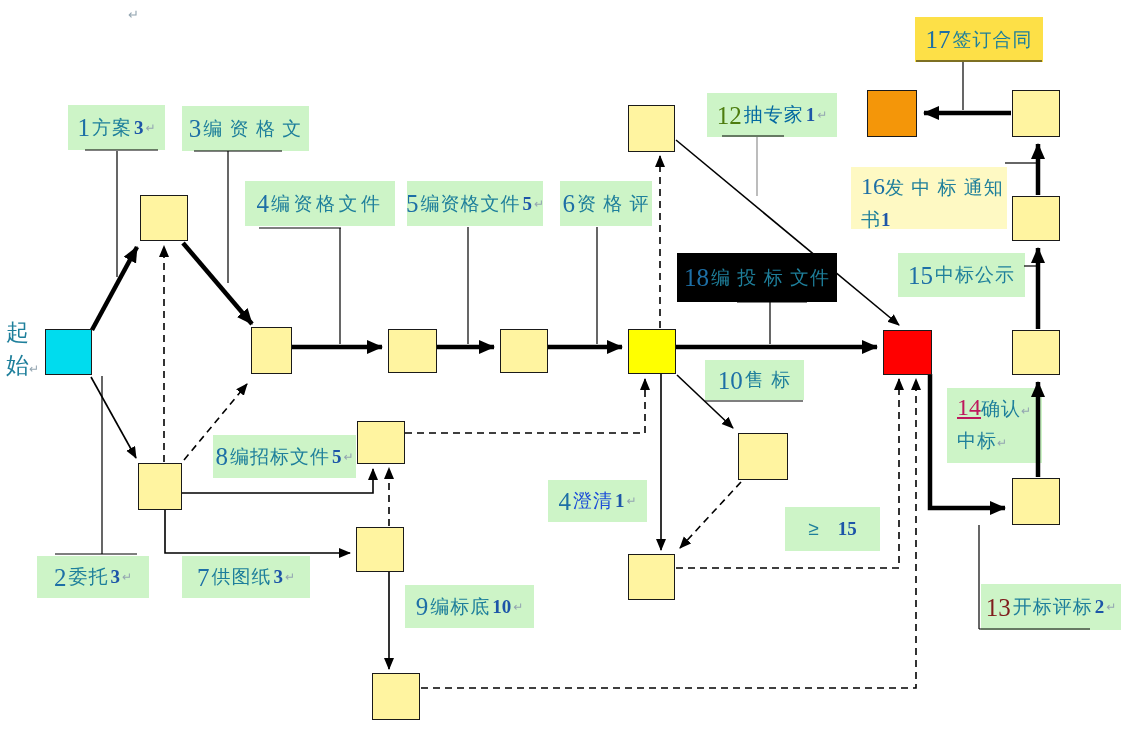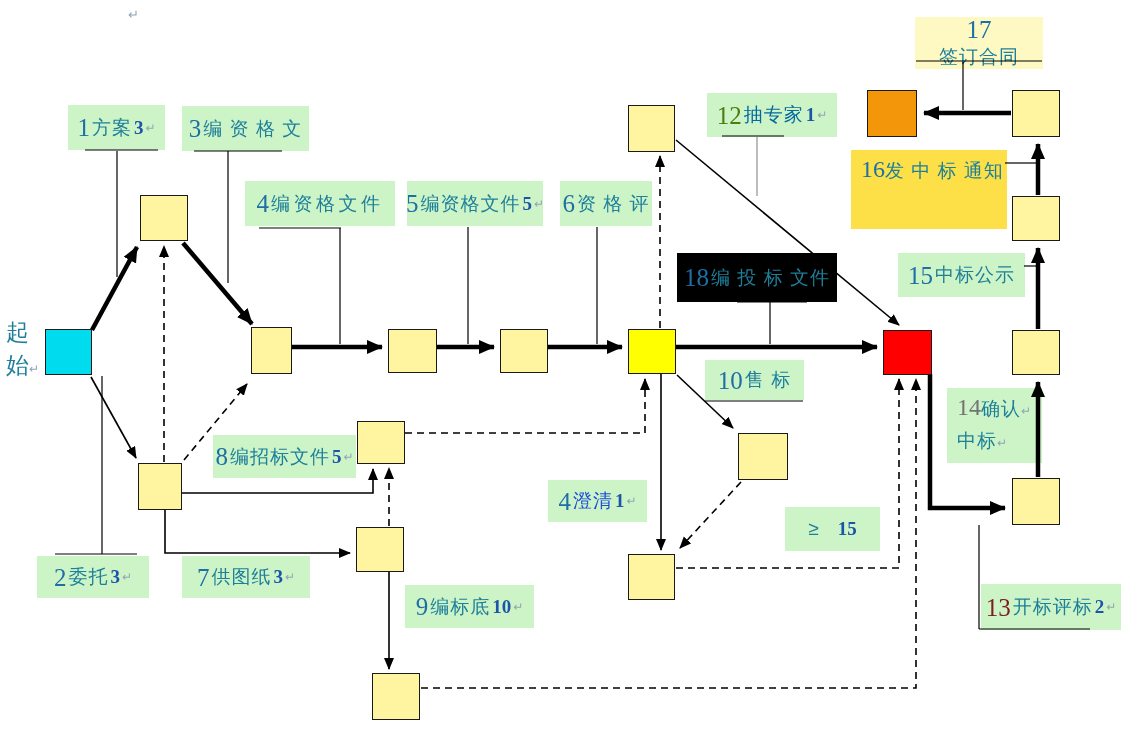--- a/index.html
+++ b/index.html
@@ -114,41 +114,42 @@
       <div class="glabel" id="label-act6" style="left: 560px; top: 181px; width: 92px; height: 45px; background: rgb(205, 244, 199);">
         <span class="lnum" style="color: rgb(29, 111, 166);">6</span>
         <span class="ltxt" style="color: rgb(30, 127, 155);">资 格 评</span>
       </div>
       <div class="glabel" id="label-act12" style="left: 707px; top: 93px; width: 130px; height: 44px; background: rgb(205, 244, 199);">
         <span class="lnum" style="color: #4d7c0f;">12</span>
         <span class="ltxt" style="color: #0369a1;">抽专家</span>
         <span class="ldur" style="color: rgb(28, 85, 168);">1</span>
         <span class="pmark" style="color: rgb(147, 165, 177);">↵</span>
       </div>
-      <div class="glabel" id="label-act17" style="left: 915px; top: 17px; width: 128px; height: 52px; background: #fef9c3; flex-direction: column;">
+      <div class="glabel" id="label-act17" style="left: 915px; top: 17px; width: 128px; height: 45px; background: #fde047;">
         <span class="lnum" style="color: rgb(29, 111, 166);">17</span>
         <span class="ltxt" style="color: rgb(30, 127, 155);">签订合同</span>
       </div>
-      <div class="glabel twoline" id="label-act16" style="left: 851px; top: 150px; width: 156px; height: 79px; background: #fde047;">
+      <div class="glabel twoline" id="label-act16" style="left: 851px; top: 167px; width: 156px; height: 62px; background: #fef9c3;">
         <div class="lline"><span class="lnum" style="color: rgb(29, 111, 166);">16</span><span class="ltxt" style="color: rgb(30, 127, 155);">发 中 标 通知</span></div>
+        <div class="lline"><span class="ltxt" style="color: rgb(30, 127, 155);">书</span><span class="ldur" style="color: rgb(28, 85, 168);">1</span></div>
       </div>
       <div class="glabel" id="label-act15" style="left: 898px; top: 253px; width: 127px; height: 44px; background: rgb(205, 244, 199);">
         <span class="lnum" style="color: rgb(29, 111, 166);">15</span>
         <span class="ltxt" style="color: rgb(30, 127, 155);">中标公示</span>
       </div>
       <div class="glabel" id="label-act18" style="left: 677px; top: 253px; width: 160px; height: 49px; background: #000000;">
         <span class="lnum" style="color: rgb(29, 111, 166);">18</span>
         <span class="ltxt" style="color: rgb(30, 127, 155);">编 投 标 文件</span>
       </div>
       <div class="glabel" id="label-act10" style="left: 705px; top: 360px; width: 99px; height: 40px; background: rgb(205, 244, 199);">
         <span class="lnum" style="color: rgb(29, 111, 166);">10</span>
         <span class="ltxt" style="color: rgb(30, 127, 155);">售 标</span>
       </div>
       <div class="glabel twoline" id="label-act14" style="left: 947px; top: 388px; width: 95px; height: 75px; background: rgb(205, 244, 199);">
-        <div class="lline"><span class="lnum" style="color: #737373;">14</span><span class="ltxt" style="color: rgb(30, 127, 155);">确认</span><span class="pmark" style="color: rgb(147, 165, 177);">↵</span></div>
+        <div class="lline"><span class="lnum" style="color: #be185d; text-decoration: underline;">14</span><span class="ltxt" style="color: rgb(30, 127, 155);">确认</span><span class="pmark" style="color: rgb(147, 165, 177);">↵</span></div>
         <div class="lline"><span class="ltxt" style="color: rgb(30, 127, 155);">中标</span><span class="pmark" style="color: rgb(147, 165, 177);">↵</span></div>
       </div>
       <div class="glabel" id="label-act11" style="left: 548px; top: 480px; width: 99px; height: 42px; background: rgb(205, 244, 199);">
         <span class="lnum" style="color: rgb(29, 111, 166);">4</span>
         <span class="ltxt" style="color: #1d4ed8; text-align: center;">澄清</span>
         <span class="ldur" style="color: rgb(28, 85, 168);">1</span>
         <span class="pmark" style="color: rgb(147, 165, 177);">↵</span>
       </div>
       <div class="glabel" id="label-geq15" style="left: 785px; top: 507px; width: 95px; height: 44px; background: rgb(205, 244, 199); gap: 18px;">
         <span class="ltxt" style="color: rgb(30, 127, 155);">≥</span>

